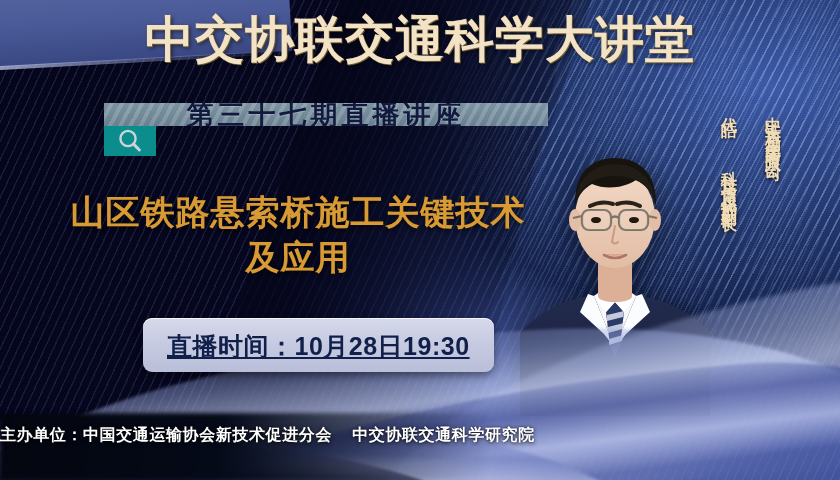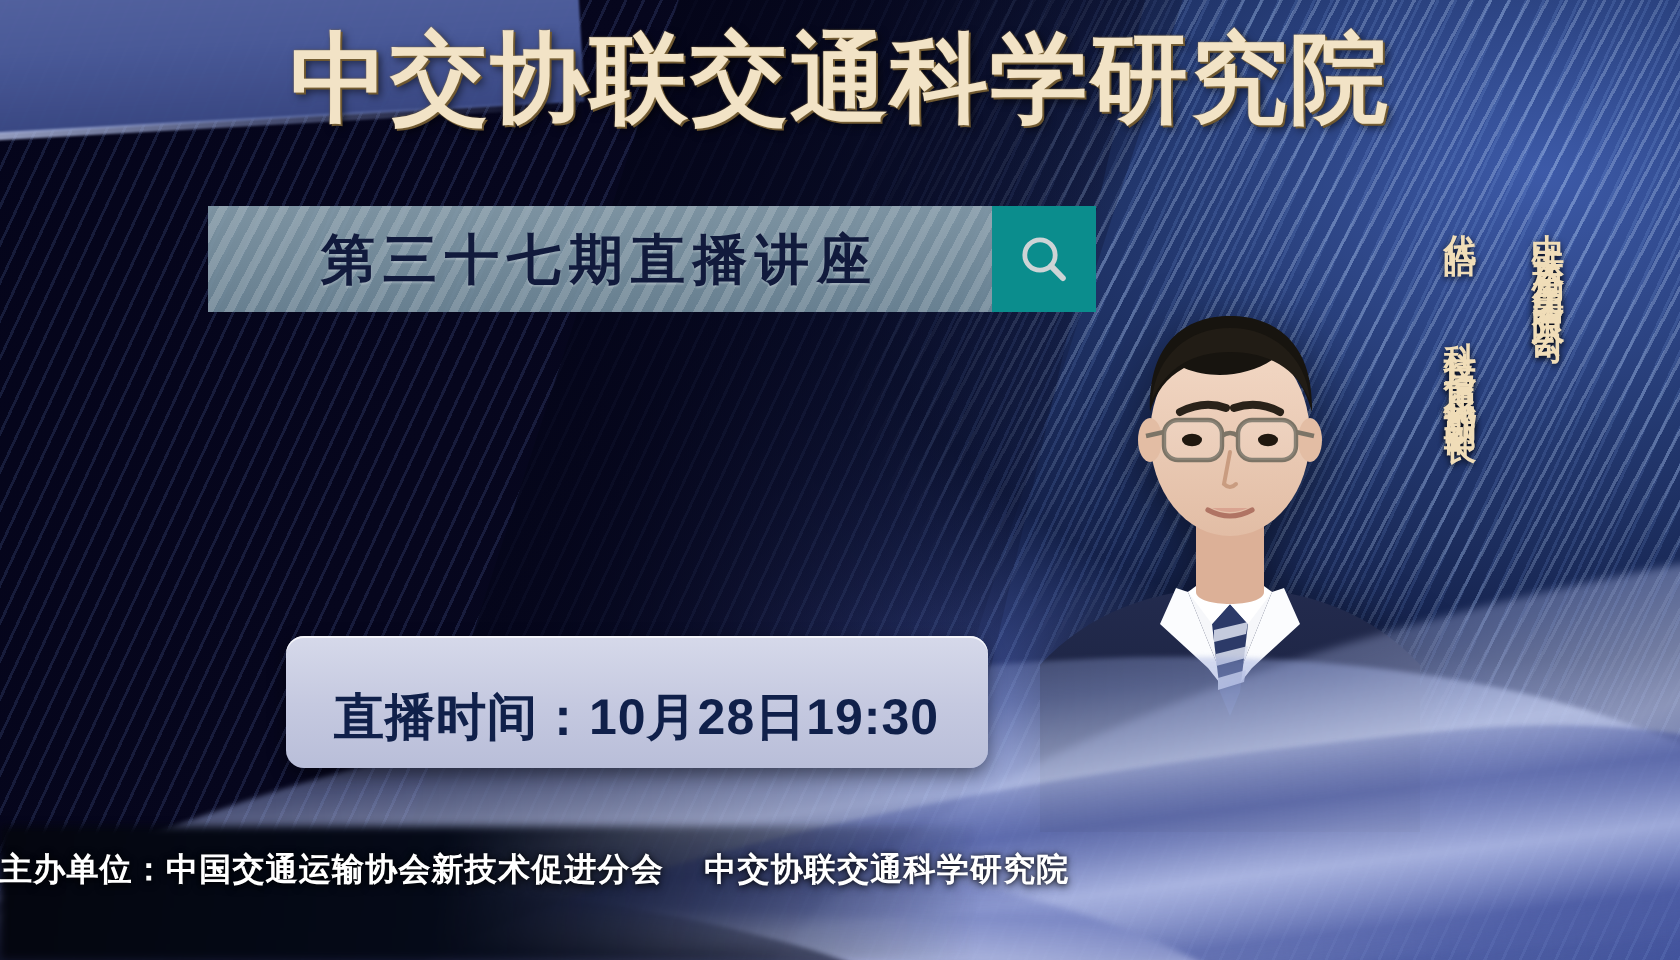--- a/index.html
+++ b/index.html
@@ -109,21 +109,21 @@
     color:#f2e3c6;
     transform:scaleX(1.0);
     text-shadow:
       0 0 1px #8a7143,
       1px 1px 0 #6d5730,
       2px 2px 4px rgba(0,0,0,.55);
   }
   
   .episode-banner{
     position:absolute;left:104px;top:103px;width:444px;height:53px;
-    display:flex;align-items:stretch;
+    display:flex;align-items:stretch;flex-direction:column;
   }
   .episode-bar{
     position:relative;flex:1;
     background:linear-gradient(180deg,rgba(134,158,172,.92),rgba(112,138,154,.92));
     overflow:hidden;
   }
   .episode-bar::before{
     content:"";position:absolute;inset:0;
     background-image:repeating-linear-gradient(118deg,
       rgba(255,255,255,0) 0px, rgba(255,255,255,0) 5px,
@@ -148,27 +148,28 @@
     text-align:center;
     font-size:34px;line-height:1.32;font-weight:bold;
     letter-spacing:1px;
     color:#d79a34;
     text-shadow:0 2px 5px rgba(0,0,0,.6), 0 0 1px rgba(90,58,12,.9);
   }
   .headline .l2{display:block;}
   
   .time-pill{
     position:absolute;left:143px;top:318px;
-    padding:24px 24px 9px;
+    padding:12px 24px 9px;
     border-radius:9px;
     background:linear-gradient(180deg,#d6d9ea 0%,#c5c9e0 52%,#b9bed9 100%);
     box-shadow:0 3px 9px rgba(0,0,0,.45), inset 0 1px 0 rgba(255,255,255,.75);
     font-size:25px;font-weight:bold;letter-spacing:.5px;
     color:#10204a;
     white-space:nowrap;
+    text-decoration:underline;
   }
   
   .portrait{
     position:absolute;left:520px;top:96px;width:190px;height:320px;
   }
   .portrait svg{display:block;filter:drop-shadow(0 6px 14px rgba(0,0,0,.5));}
   
   .vtext{
     position:absolute;
     writing-mode:vertical-rl;
@@ -270,36 +271,40 @@
     </svg>
   </div>
 
   <div class="ribbon r4"></div>
   <div class="ribbon r1"></div>
   <div class="ribbon r2"></div>
   <div class="ribbon r3"></div>
   <div class="ribbon r5"></div>
   <div class="bottom-dark"></div>
 
-  <div class="main-title">中交协联交通科学研究院</div>
+  <div class="main-title">中交协联交通科学大讲堂</div>
 
   <div class="episode-banner">
     <div class="episode-bar">
       <div class="episode-text">第三十七期直播讲座</div>
     </div>
     <div class="search-box">
       <span>
         <svg width="30" height="30" viewBox="0 0 30 30" xmlns="http://www.w3.org/2000/svg">
           <circle cx="13" cy="12.5" r="7.6" fill="none" stroke="#cdd4d6" stroke-width="2.4"></circle>
           <line x1="18.6" y1="18.1" x2="24.4" y2="24" stroke="#cdd4d6" stroke-width="3" stroke-linecap="round"></line>
         </svg>
       </span>
     </div>
   </div>
 
+  <div class="headline">
+    <span>山区铁路悬索桥施工关键技术</span>
+    <span class="l2">及应用</span>
+  </div>
 
   <div class="time-pill">直播时间：10月28日19:30</div>
 
   <div class="vtext vcompany">中铁大桥局集团有限公司</div>
   <div class="vtext vname">代皓  科技与信息化部副部长</div>
 
   <div class="footer">主办单位：中国交通运输协会新技术促进分会    中交协联交通科学研究院</div>
 
 </div>
 

